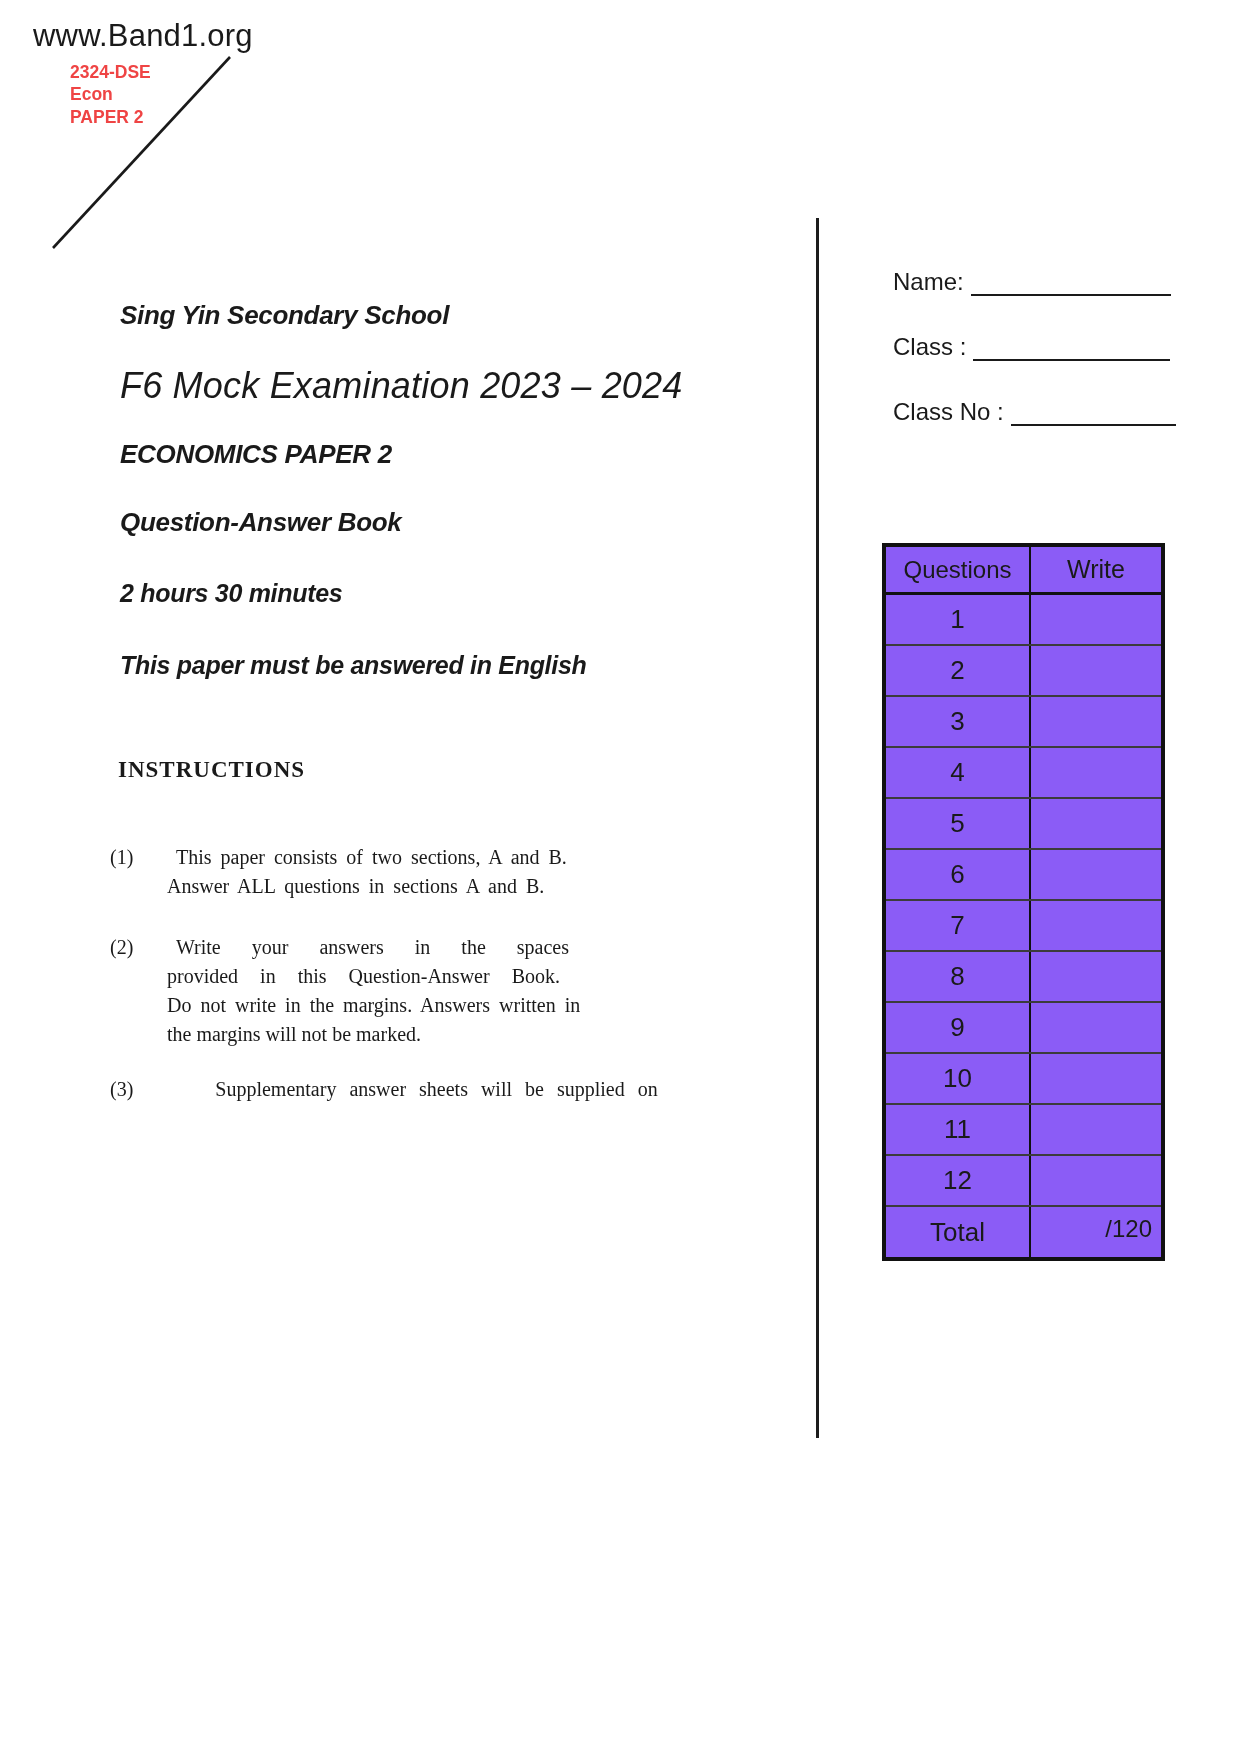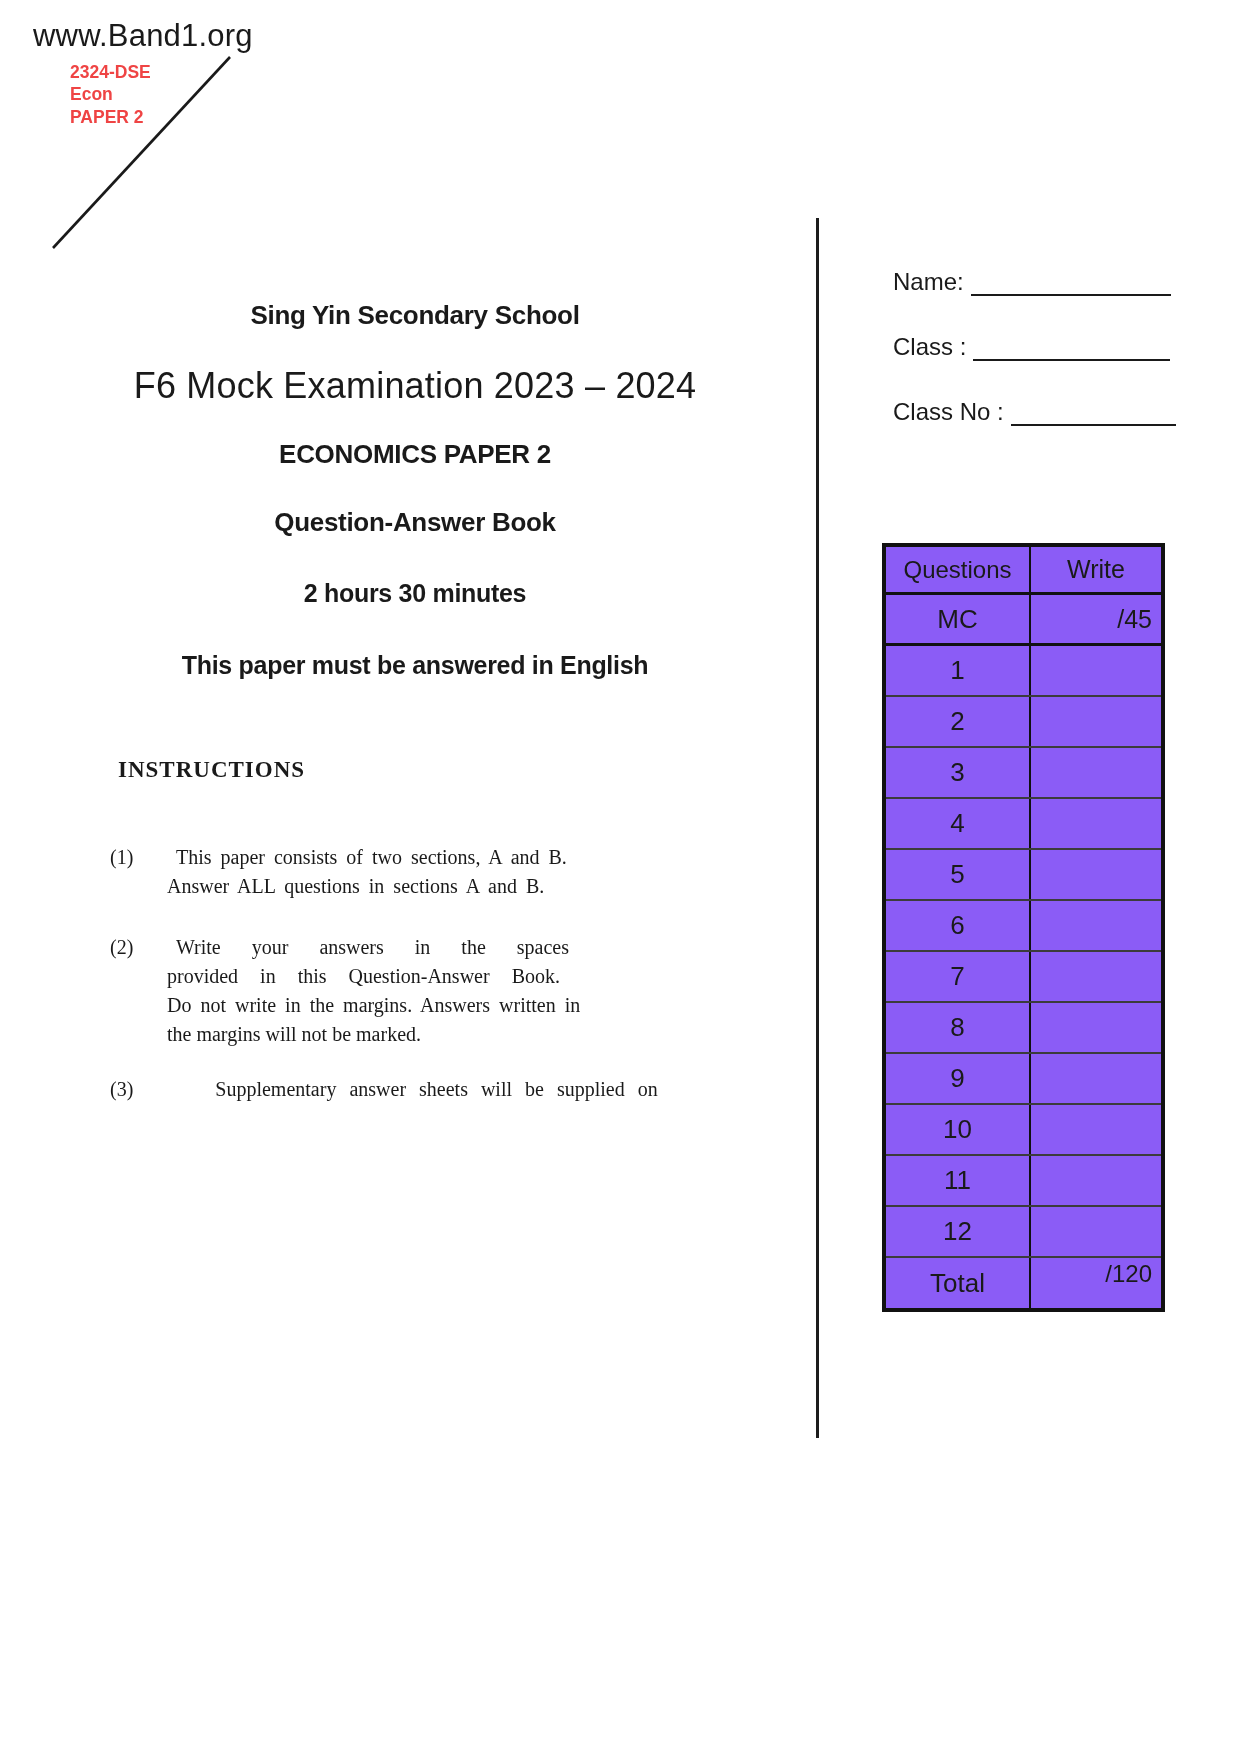--- a/index.html
+++ b/index.html
@@ -21,21 +21,21 @@
     font-size: 31px; letter-spacing: 0.2px; color: #1a1a1a;
   }
   .paper-code {
     position: absolute; left: 70px; top: 61px;
     font-size: 17.5px; font-weight: 600; line-height: 1.28; color: #ef4444;
   }
   .diag-svg { position: absolute; left: 45px; top: 48px; }
 
   
   .head-col { position: absolute; left: 120px; top: 0; width: 590px; }
-  .head-col > div { position: absolute; width: 100%; text-align: center; letter-spacing: -0.3px; }
+  .head-col > div { position: absolute; width: 100%; text-align: left; letter-spacing: -0.3px; font-style: italic; }
   .h-school   { top: 300px; font-size: 26px; font-weight: bold; }
   .h-exam     { top: 365px; font-size: 36px; font-weight: 500; letter-spacing: 0.2px !important; }
   .h-subject  { top: 439px; font-size: 26px; font-weight: bold; }
   .h-book     { top: 507px; font-size: 26px; font-weight: bold; }
   .h-duration { top: 579px; font-size: 25px; font-weight: bold; }
   .h-english  { top: 651px; font-size: 25px; font-weight: bold; }
 
   
   .inst-title {
     position: absolute; left: 118px; top: 757px;
@@ -92,21 +92,21 @@
     width: 145px; flex: 0 0 145px; border-right: 2px solid #111;
     display: flex; align-items: center; justify-content: center;
     font-size: 26px;
   }
   .tcell-m {
     flex: 1; display: flex; align-items: center; justify-content: flex-end;
     padding-right: 9px; font-size: 25px;
   }
   .t-header .tcell-m { justify-content: center; padding-right: 0; }
   .t-header .tcell-q { font-size: 24px; }
-  .t-total .tcell-m  { align-items: flex-start; padding-top: 2px; font-size: 24px; }
+  .t-total .tcell-m  { align-items: flex-start; padding-top: 8px; font-size: 24px; }
 </style>
 </head>
 <body>
 
 <div class="page">
 
   <div class="site-mark">www.Band1.org</div>
   <div class="paper-code">
     <div>2324-DSE</div>
     <div>Econ</div>
@@ -162,24 +162,20 @@
   </div>
   <div class="field f-classno">
     <span>Class No :</span><span class="blank"></span>
   </div>
 
   <div class="marks-table">
     <div class="trow t-header thick">
       <div class="tcell-q">Questions</div>
       <div class="tcell-m">Write</div>
     </div>
-    <div class="trow t-mc thick">
-      <div class="tcell-q">MC</div>
-      <div class="tcell-m">/45</div>
-    </div>
     <div class="trow t-row">
       <div class="tcell-q">1</div>
       <div class="tcell-m"></div>
     </div>
     <div class="trow t-row">
       <div class="tcell-q">2</div>
       <div class="tcell-m"></div>
     </div>
     <div class="trow t-row">
       <div class="tcell-q">3</div>

